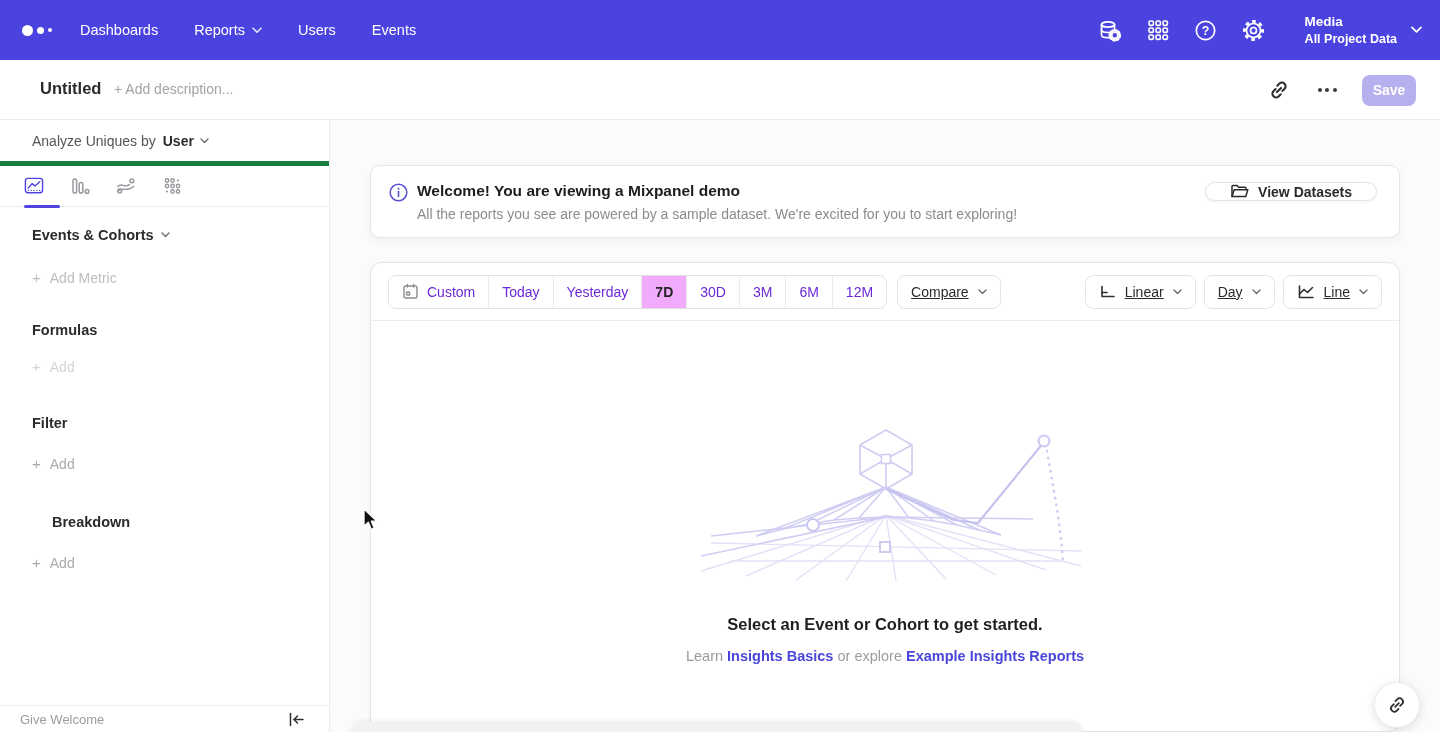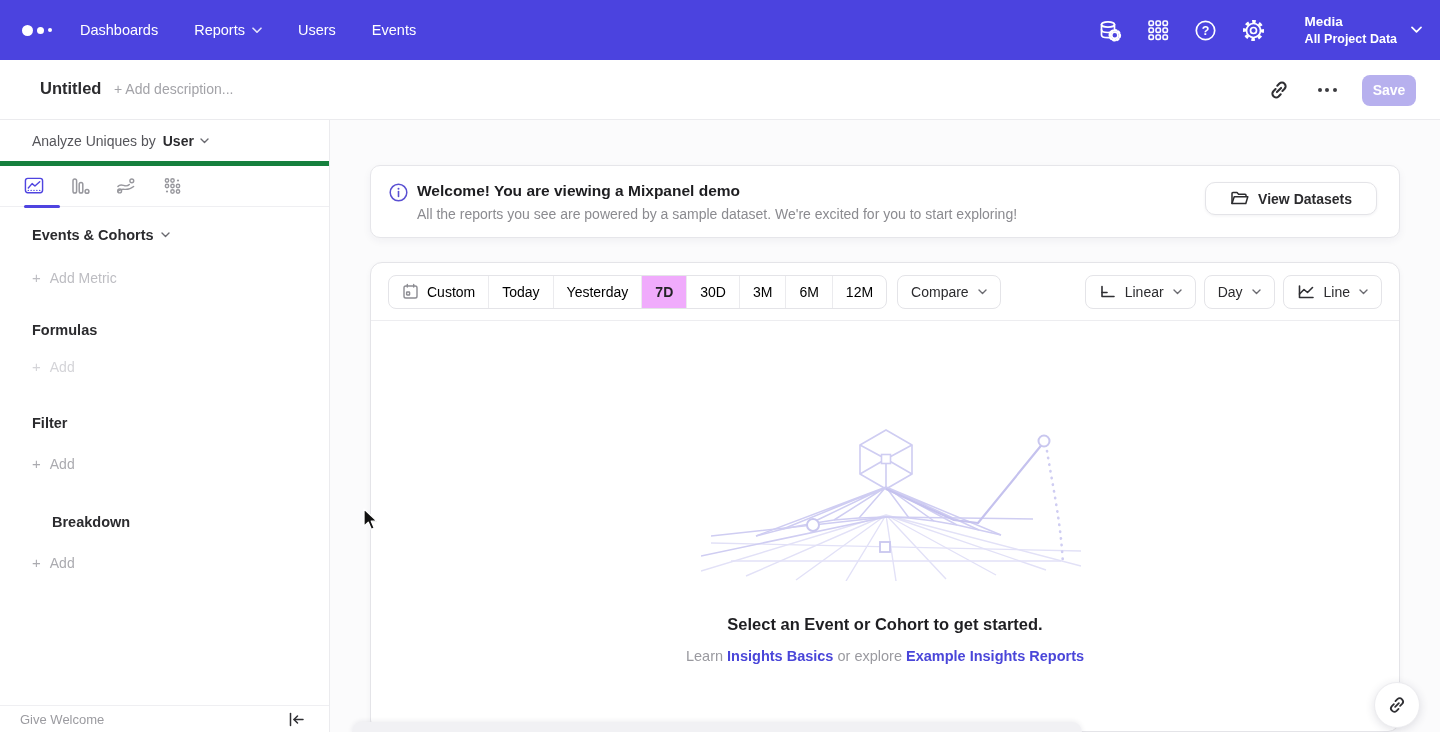--- a/index.html
+++ b/index.html
@@ -45,29 +45,29 @@
   .add-link { padding-left:32px; font-size:14px; display:flex; align-items:center; gap:9px; cursor:pointer; }
   .plus { font-size:15px; }
   .sidebar-footer { position:absolute; left:0; bottom:0; width:329px; height:26px; border-top:1px solid #efeff2; display:flex; align-items:center; justify-content:space-between; padding:0 20px 0 20px; background:#fff; height:27px; }
   .feedback { font-size:13px; color:#9b9ba0; cursor:pointer; }
 
   
   .banner { position:absolute; left:370px; top:165px; width:1030px; height:73px; background:#fff; border:1px solid #e6e6ea; border-radius:10px; box-shadow:0 3px 8px rgba(40,40,70,.05); }
   .banner-title { position:absolute; left:46px; top:16px; font-size:15.5px; font-weight:700; color:#1e1e21; }
   .banner-sub { position:absolute; left:46px; top:40px; font-size:14px; color:#8b8b90; }
   .info-ic { position:absolute; left:18px; top:17px; }
-  .view-datasets { position:absolute; right:22px; top:16px; height:33px; padding:0 24px; background:#fff; border:1px solid #e4e4e8; border-radius:10px; box-shadow:0 1px 3px rgba(40,40,70,.06); display:flex; align-items:center; gap:9px; font-size:14px; font-weight:600; color:#2b2b2e; cursor:pointer; font-family:inherit; }
+  .view-datasets { position:absolute; right:22px; top:16px; height:19px; padding:0 24px; background:#fff; border:1px solid #e4e4e8; border-radius:10px; box-shadow:0 1px 3px rgba(40,40,70,.06); display:flex; align-items:center; gap:9px; font-size:14px; font-weight:600; color:#2b2b2e; cursor:pointer; font-family:inherit; }
 
   .chart-card { position:absolute; left:370px; top:262px; width:1030px; height:470px; background:#fff; border:1px solid #e4e4e8; border-radius:12px; box-shadow:0 2px 6px rgba(40,40,70,.04); }
   .controls-row { height:58px; border-bottom:1px solid #ededf0; display:flex; align-items:center; padding:0 17px; }
   .seg-control { height:34px; border:1px solid #e4e4e8; border-radius:8px; display:flex; align-items:stretch; overflow:hidden; background:#fff; }
-  .seg { display:flex; align-items:center; gap:8px; padding:0 13px; font-size:14px; color:#000000; border-right:1px solid #ebebee; cursor:pointer; white-space:nowrap; }
+  .seg { display:flex; align-items:center; gap:8px; padding:0 13px; font-size:14px; color:#6d28d9; border-right:1px solid #ebebee; cursor:pointer; white-space:nowrap; }
   .seg:last-child { border-right:none; }
   .seg.selected { background:#f0abfc; color:#232326; font-weight:600; }
-  .ctl-btn { height:34px; padding:0 13px; background:#fff; border:1px solid #e4e4e8; border-radius:8px; display:flex; align-items:center; gap:9px; font-size:14px; color:#2b2b2e; font-weight:500; cursor:pointer; font-family:inherit; white-space:nowrap; }
+  .ctl-btn { height:34px; padding:0 13px; background:#fff; border:1px solid #e4e4e8; border-radius:8px; display:flex; align-items:center; gap:9px; font-size:14px; color:#2b2b2e; font-weight:500; cursor:pointer; font-family:inherit; white-space:nowrap;text-decoration:underline; }
   .compare-btn { margin-left:10px; }
   .controls-right { margin-left:auto; display:flex; gap:8px; }
 
   .empty-illustration { position:absolute; left:330px; top:160px; }
   .empty-title { position:absolute; left:0; top:352px; width:100%; text-align:center; font-size:16.5px; font-weight:700; color:#1f1f22; }
   .empty-links { position:absolute; left:0; top:385px; width:100%; text-align:center; font-size:14.5px; color:#9a9aa0; }
   .empty-links .lnk { color:#4a46d9; font-weight:600; cursor:pointer; }
 
   .bottom-sheet { position:absolute; left:352px; top:722px; width:730px; height:12px; background:#f1f1f4; border-radius:10px 10px 0 0; box-shadow:0 -1px 5px rgba(40,40,70,.08); }
   .fab { position:absolute; left:1374px; top:682px; width:46px; height:46px; border-radius:50%; background:#fff; border:1px solid #ececef; box-shadow:0 2px 10px rgba(40,40,70,.14); display:flex; align-items:center; justify-content:center; cursor:pointer; }

